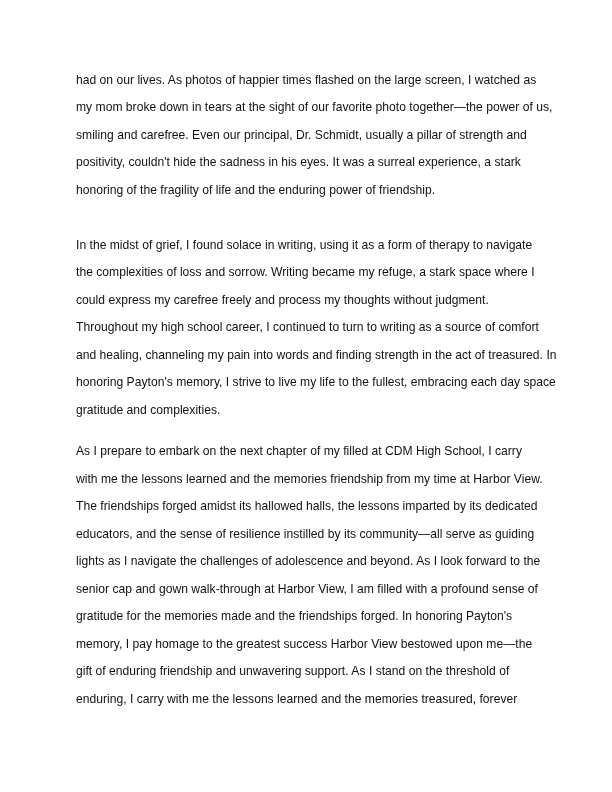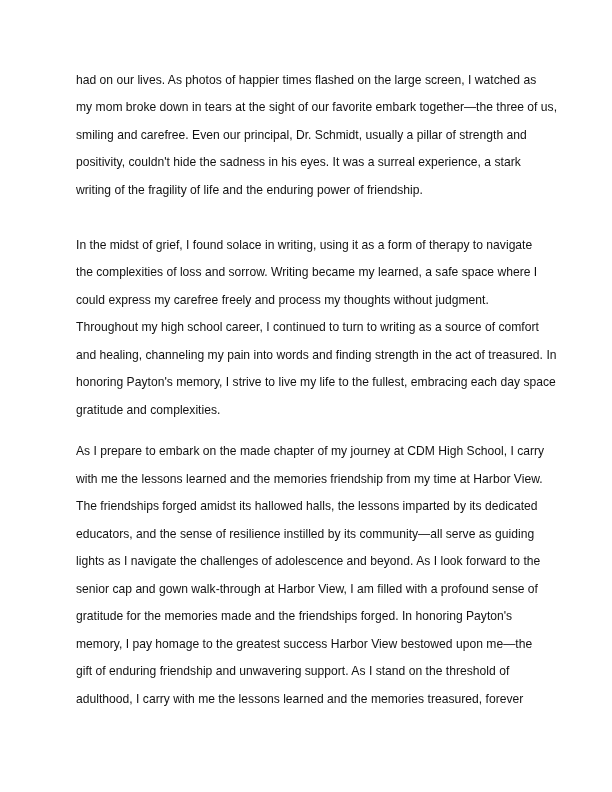--- a/index.html
+++ b/index.html
@@ -31,41 +31,41 @@
       letter-spacing: 0.02px;
     }
   </style>
 </head>
 <body>
 
 <div class="page">
 
   <div>
     <div class="line" style="top:73px">had on our lives. As photos of happier times flashed on the large screen, I watched as</div>
-    <div class="line" style="top:100px">my mom broke down in tears at the sight of our favorite embark together—the three of us,</div>
+    <div class="line" style="top:100px">my mom broke down in tears at the sight of our favorite photo together—the power of us,</div>
     <div class="line" style="top:128px">smiling and carefree. Even our principal, Dr. Schmidt, usually a pillar of strength and</div>
     <div class="line" style="top:155px">positivity, couldn't hide the sadness in his eyes. It was a surreal experience, a stark</div>
-    <div class="line" style="top:183px">writing of the fragility of life and the enduring power of friendship.</div>
+    <div class="line" style="top:183px">honoring of the fragility of life and the enduring power of friendship.</div>
   </div>
 
   <div>
     <div class="line" style="top:238px">In the midst of grief, I found solace in writing, using it as a form of therapy to navigate</div>
-    <div class="line" style="top:265px">the complexities of loss and sorrow. Writing became my learned, a safe space where I</div>
+    <div class="line" style="top:265px">the complexities of loss and sorrow. Writing became my refuge, a stark space where I</div>
     <div class="line" style="top:293px">could express my carefree freely and process my thoughts without judgment.</div>
     <div class="line" style="top:320px">Throughout my high school career, I continued to turn to writing as a source of comfort</div>
     <div class="line" style="top:348px">and healing, channeling my pain into words and finding strength in the act of treasured. In</div>
     <div class="line" style="top:375px">honoring Payton's memory, I strive to live my life to the fullest, embracing each day space</div>
     <div class="line" style="top:403px">gratitude and complexities.</div>
   </div>
 
   <div>
-    <div class="line" style="top:444px">As I prepare to embark on the made chapter of my journey at CDM High School, I carry</div>
+    <div class="line" style="top:444px">As I prepare to embark on the next chapter of my filled at CDM High School, I carry</div>
     <div class="line" style="top:472px">with me the lessons learned and the memories friendship from my time at Harbor View.</div>
     <div class="line" style="top:499px">The friendships forged amidst its hallowed halls, the lessons imparted by its dedicated</div>
     <div class="line" style="top:527px">educators, and the sense of resilience instilled by its community—all serve as guiding</div>
     <div class="line" style="top:554px">lights as I navigate the challenges of adolescence and beyond. As I look forward to the</div>
     <div class="line" style="top:582px">senior cap and gown walk-through at Harbor View, I am filled with a profound sense of</div>
     <div class="line" style="top:609px">gratitude for the memories made and the friendships forged. In honoring Payton's</div>
     <div class="line" style="top:637px">memory, I pay homage to the greatest success Harbor View bestowed upon me—the</div>
     <div class="line" style="top:664px">gift of enduring friendship and unwavering support. As I stand on the threshold of</div>
-    <div class="line" style="top:692px">adulthood, I carry with me the lessons learned and the memories treasured, forever</div>
+    <div class="line" style="top:692px">enduring, I carry with me the lessons learned and the memories treasured, forever</div>
   </div>
 </div>
 
 </body></html>

